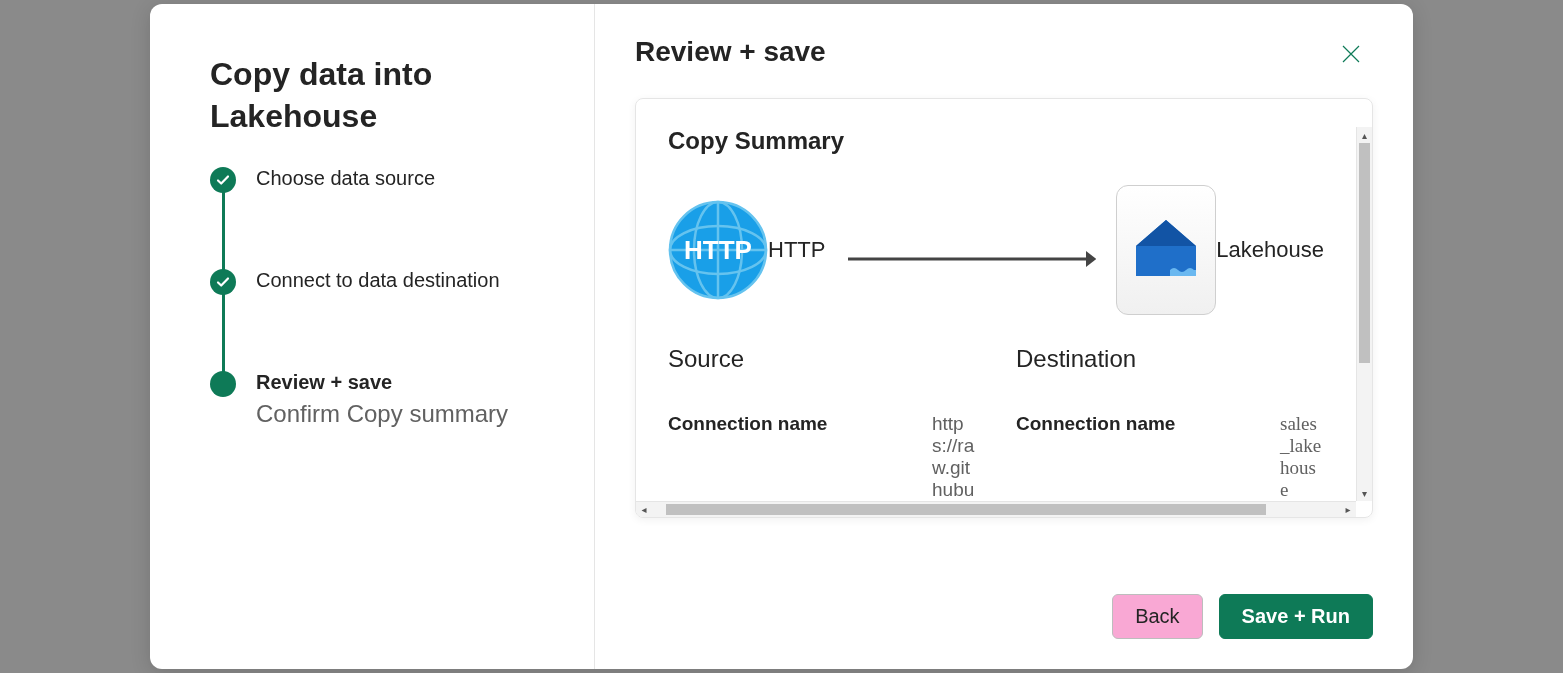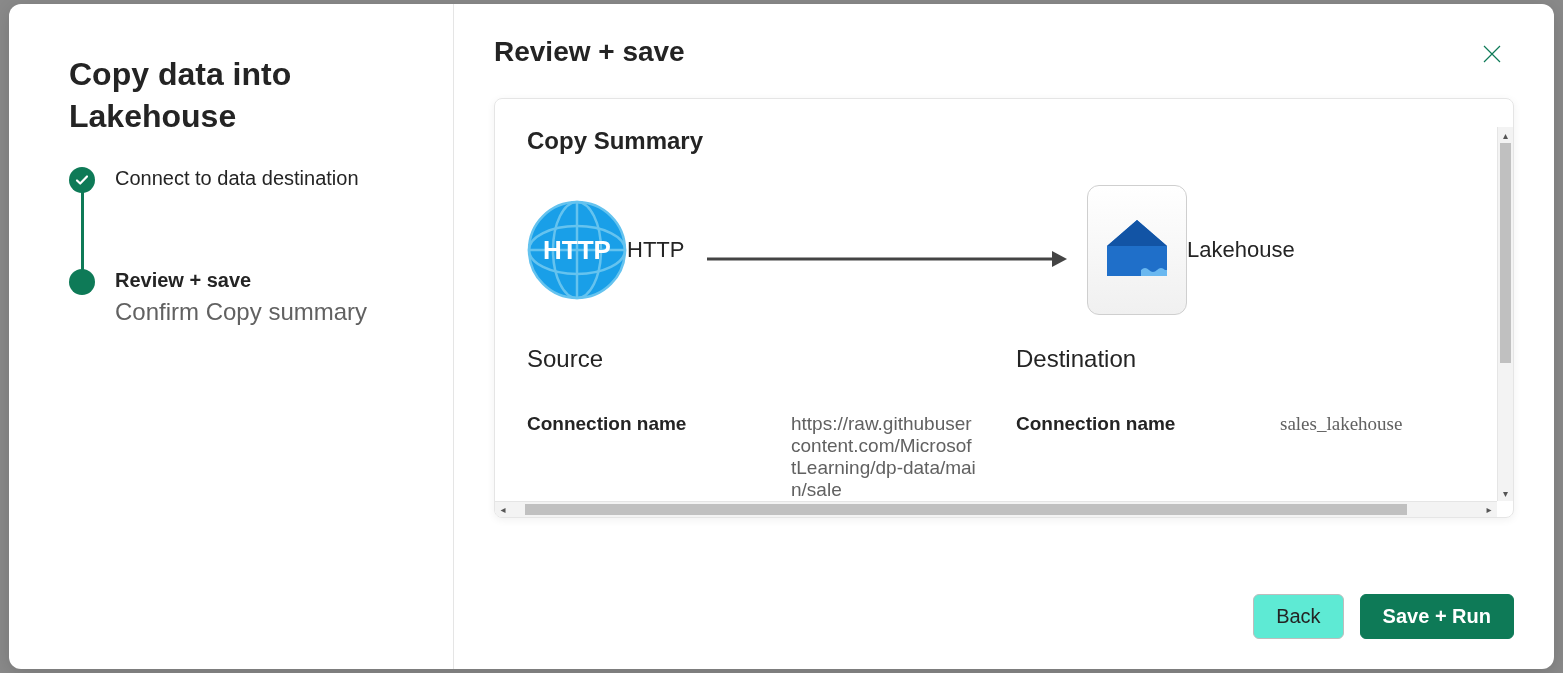--- a/index.html
+++ b/index.html
@@ -1,20 +1,20 @@
 <!DOCTYPE html>
 <html><head>
 <meta charset="utf-8">
 <style>
   * { box-sizing: border-box; margin: 0; padding: 0; }
   html, body { height: 100%; font-family: "Segoe UI", -apple-system, BlinkMacSystemFont, sans-serif; }
   body { background: #8a8a8a; display: flex; align-items: flex-start; justify-content: center; }
 
   .dialog {
-    width: 1545px;
+    width: 1263px;
     height: 665px;
     margin: 4px;
     background: #ffffff;
     border-radius: 12px;
     display: flex;
     overflow: hidden;
     box-shadow: 0 4px 20px rgba(0,0,0,0.15);
   }
 
   
@@ -222,40 +222,51 @@
     padding-top: 20px;
   }
   .btn {
     font-size: 20px;
     padding: 10px 22px;
     border-radius: 6px;
     cursor: pointer;
     font-family: inherit;
   }
   .btn-secondary {
-    background: #5eead4;
+    background: #f9a8d4;
     border: 1px solid #bdbdbd;
     color: #242424;
   }
   .btn-primary {
     background: #0e7a57;
     border: 1px solid #0e7a57;
     color: #ffffff;
     font-weight: 600;
   }
 </style>
 </head>
 <body>
 
 <div class="dialog">
 
   <aside class="sidebar">
     <h1 class="sidebar-title">Copy data into Lakehouse</h1>
     <div class="steps">
 
+      <div class="step">
+        <div class="step-line"></div>
+        <div class="step-bullet">
+          <svg viewBox="0 0 16 16">
+              <path d="M3 8.5 L6.2 11.5 L13 4.5" stroke="#fff" stroke-width="2.2" fill="none" stroke-linecap="round" stroke-linejoin="round"></path>
+            </svg>
+        </div>
+        <div class="step-text">
+          <span class="step-label">Choose data source</span>
+        </div>
+      </div>
 
 
       <div class="step">
         <div class="step-line"></div>
         <div class="step-bullet">
           <svg viewBox="0 0 16 16">
               <path d="M3 8.5 L6.2 11.5 L13 4.5" stroke="#fff" stroke-width="2.2" fill="none" stroke-linecap="round" stroke-linejoin="round"></path>
             </svg>
         </div>
         <div class="step-text">

